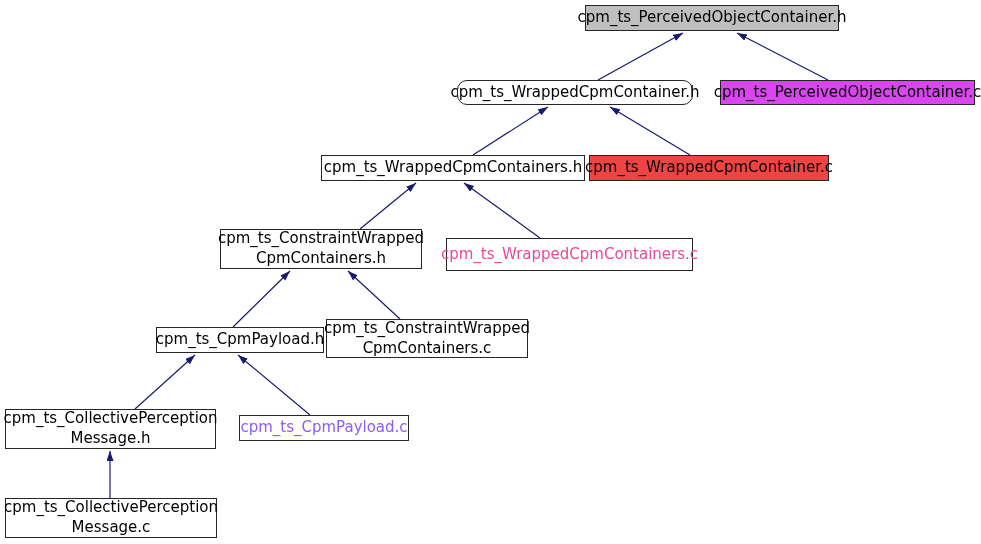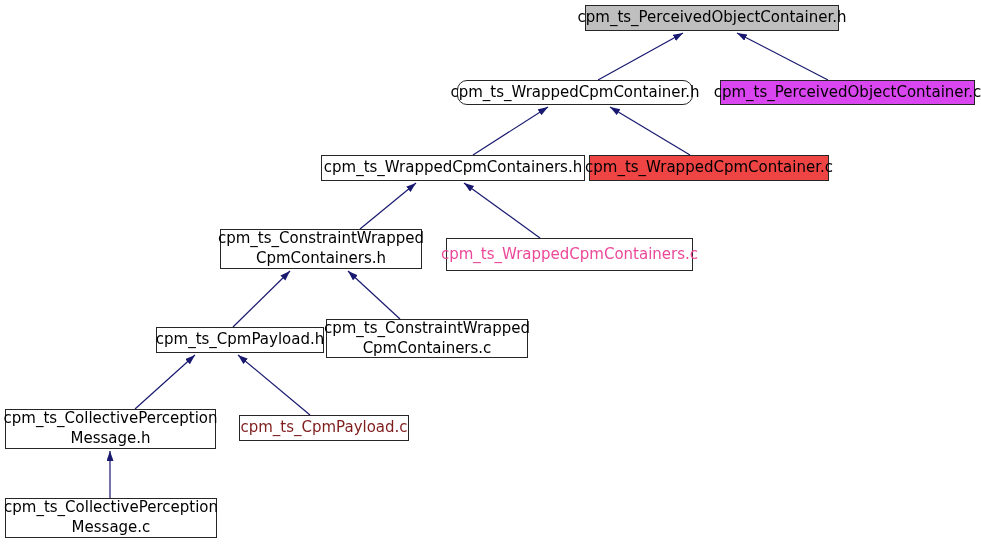--- a/index.html
+++ b/index.html
@@ -92,21 +92,21 @@
         <div class="node-line">cpm_ts_CpmPayload.h</div>
       </div>
       <div class="node" style="left: 326px; top: 319px; width: 202px; height: 39px; background: rgb(255, 255, 255); border-color: rgb(38, 38, 38); color: rgb(0, 0, 0);">
         <div class="node-line">cpm_ts_ConstraintWrapped</div>
         <div class="node-line">CpmContainers.c</div>
       </div>
       <div class="node" style="left: 5px; top: 409px; width: 211px; height: 40px; background: rgb(255, 255, 255); border-color: rgb(38, 38, 38); color: rgb(0, 0, 0);">
         <div class="node-line">cpm_ts_CollectivePerception</div>
         <div class="node-line">Message.h</div>
       </div>
-      <div class="node" style="left: 239px; top: 415px; width: 170px; height: 26px; background: rgb(255, 255, 255); border-color: rgb(38, 38, 38); color: #7f1d1d;">
+      <div class="node" style="left: 239px; top: 415px; width: 170px; height: 26px; background: rgb(255, 255, 255); border-color: rgb(38, 38, 38); color: #8b5cf6;">
         <div class="node-line">cpm_ts_CpmPayload.c</div>
       </div>
       <div class="node" style="left: 5px; top: 498px; width: 212px; height: 40px; background: rgb(255, 255, 255); border-color: rgb(38, 38, 38); color: rgb(0, 0, 0);">
         <div class="node-line">cpm_ts_CollectivePerception</div>
         <div class="node-line">Message.c</div>
       </div>
     </div>
 </div>
 
 </body></html>

